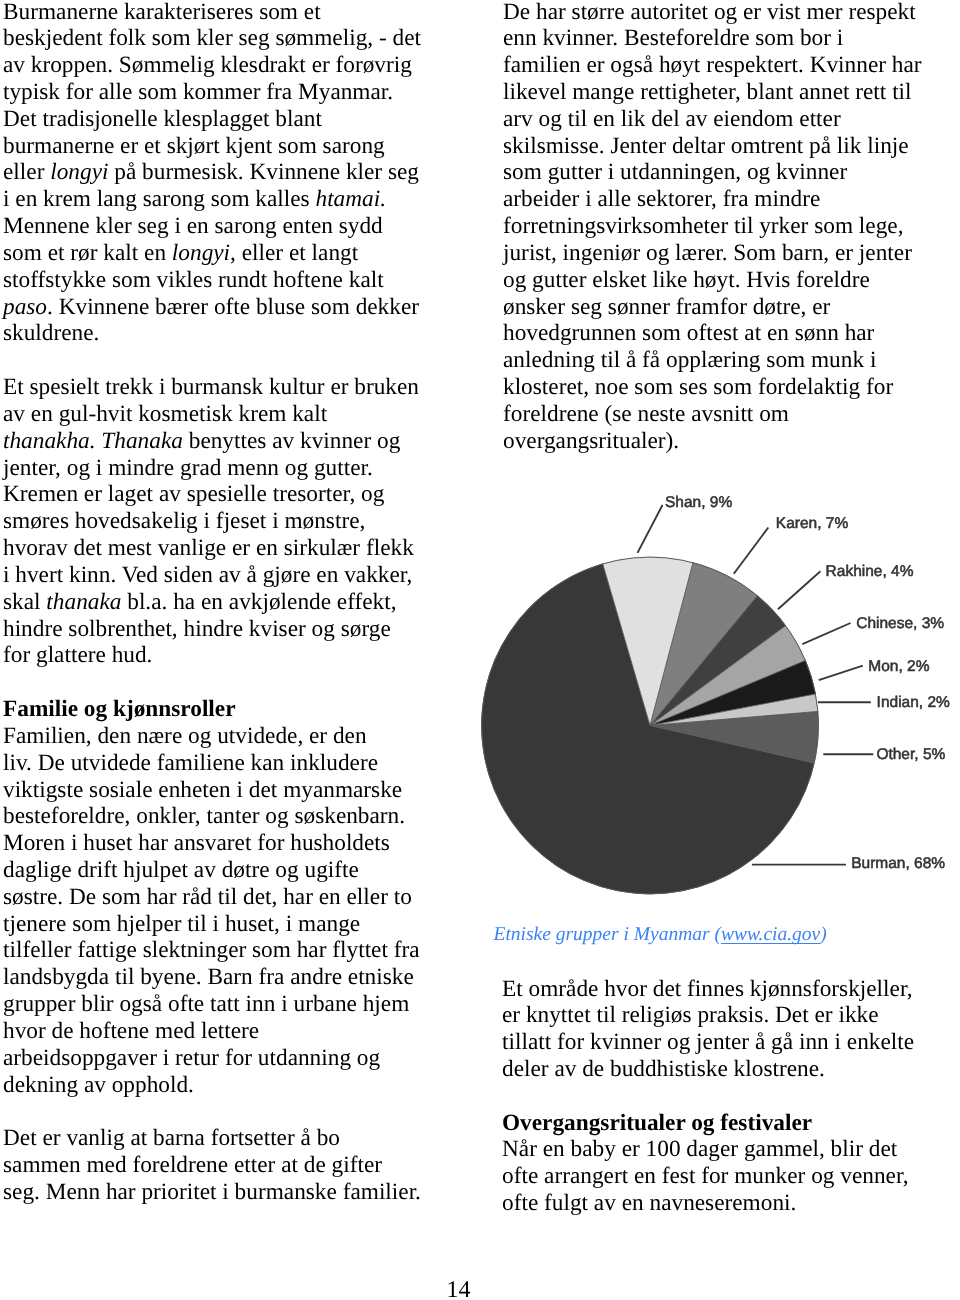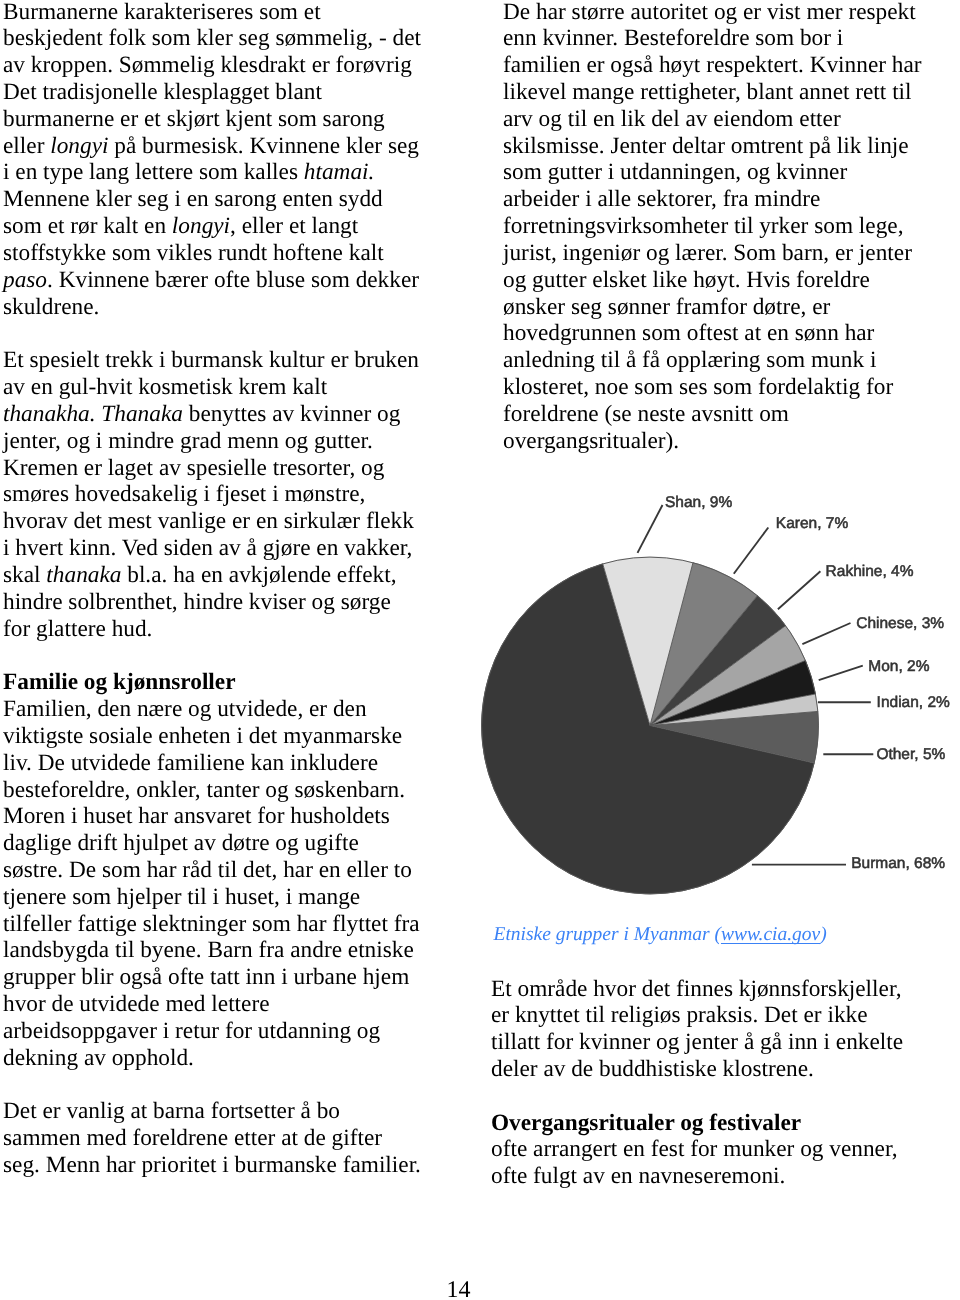--- a/index.html
+++ b/index.html
@@ -9,71 +9,72 @@
        font-family:"Liberation Serif",serif;color:#000;
        -webkit-font-smoothing:antialiased;}
   .page{position:relative;width:960px;height:1000px;background:#fff;transform:translateZ(0);}
   .col{position:absolute;}
   .ln{font-size:23.3px;line-height:26.84px;height:26.84px;white-space:pre;}
   .ln.blank{}
   .b{font-weight:bold;}
   .i{font-style:italic;text-align:center;}
   #leftcol{left:3px;top:-1.5px;width:460px;}
   #rightcol{left:491px;top:-1.5px;width:440px;margin-left:12px;}
-  #rightcol2{left:491px;top:975.5px;width:440px;}
+  #rightcol2{left:502px;top:975.5px;width:440px;}
   #figure-host{position:absolute;left:0;top:0;width:960px;height:1300px;pointer-events:none;}
   #figure{position:absolute;left:0;top:0;}
   .caption{position:absolute;left:493.5px;top:922.3px;font-size:19.5px;font-style:italic;line-height:26px;white-space:pre;}
   .caption .u{text-decoration:underline;text-underline-offset:2.5px;text-decoration-thickness:1.2px;text-decoration-skip-ink:none;}
   .pageno{position:absolute;left:0;top:1277px;width:917px;text-align:center;font-size:24px;line-height:26px;}
 </style>
 </head>
 <body>
 
 <div class="page">
 
   <div class="col" id="leftcol">
       <div class="ln"><span>Burmanerne karakteriseres som et</span></div>
       <div class="ln"><span>beskjedent folk som kler seg sømmelig, - det</span></div>
       <div class="ln"><span>av kroppen. Sømmelig klesdrakt er forøvrig</span></div>
+      <div class="ln"><span>typisk for alle som kommer fra Myanmar.</span></div>
       <div class="ln"><span>Det tradisjonelle klesplagget blant</span></div>
       <div class="ln"><span>burmanerne er et skjørt kjent som sarong</span></div>
       <div class="ln"><span>eller </span><span class="i">longyi</span><span> på burmesisk. Kvinnene kler seg</span></div>
-      <div class="ln"><span>i en type lang lettere som kalles </span><span class="i">htamai.</span></div>
+      <div class="ln"><span>i en krem lang sarong som kalles </span><span class="i">htamai.</span></div>
       <div class="ln"><span>Mennene kler seg i en sarong enten sydd</span></div>
       <div class="ln"><span>som et rør kalt en </span><span class="i">longyi</span><span>, eller et langt</span></div>
       <div class="ln"><span>stoffstykke som vikles rundt hoftene kalt</span></div>
       <div class="ln"><span class="i">paso</span><span>. Kvinnene bærer ofte bluse som dekker</span></div>
       <div class="ln"><span>skuldrene.</span></div>
       <div class="ln blank">&nbsp;</div>
       <div class="ln"><span>Et spesielt trekk i burmansk kultur er bruken</span></div>
       <div class="ln"><span>av en gul-hvit kosmetisk krem kalt</span></div>
       <div class="ln"><span class="i">thanakha. Thanaka</span><span> benyttes av kvinner og</span></div>
       <div class="ln"><span>jenter, og i mindre grad menn og gutter.</span></div>
       <div class="ln"><span>Kremen er laget av spesielle tresorter, og</span></div>
       <div class="ln"><span>smøres hovedsakelig i fjeset i mønstre,</span></div>
       <div class="ln"><span>hvorav det mest vanlige er en sirkulær flekk</span></div>
       <div class="ln"><span>i hvert kinn. Ved siden av å gjøre en vakker,</span></div>
       <div class="ln"><span>skal </span><span class="i">thanaka</span><span> bl.a. ha en avkjølende effekt,</span></div>
       <div class="ln"><span>hindre solbrenthet, hindre kviser og sørge</span></div>
       <div class="ln"><span>for glattere hud.</span></div>
       <div class="ln blank">&nbsp;</div>
       <div class="ln"><span class="b">Familie og kjønnsroller</span></div>
       <div class="ln"><span>Familien, den nære og utvidede, er den</span></div>
+      <div class="ln"><span>liv. De utvidede familiene kan inkludere</span></div>
       <div class="ln"><span>viktigste sosiale enheten i det myanmarske</span></div>
-      <div class="ln"><span>liv. De utvidede familiene kan inkludere</span></div>
       <div class="ln"><span>besteforeldre, onkler, tanter og søskenbarn.</span></div>
       <div class="ln"><span>Moren i huset har ansvaret for husholdets</span></div>
       <div class="ln"><span>daglige drift hjulpet av døtre og ugifte</span></div>
       <div class="ln"><span>søstre. De som har råd til det, har en eller to</span></div>
       <div class="ln"><span>tjenere som hjelper til i huset, i mange</span></div>
       <div class="ln"><span>tilfeller fattige slektninger som har flyttet fra</span></div>
       <div class="ln"><span>landsbygda til byene. Barn fra andre etniske</span></div>
       <div class="ln"><span>grupper blir også ofte tatt inn i urbane hjem</span></div>
-      <div class="ln"><span>hvor de utvidede med lettere</span></div>
+      <div class="ln"><span>hvor de hoftene med lettere</span></div>
       <div class="ln"><span>arbeidsoppgaver i retur for utdanning og</span></div>
       <div class="ln"><span>dekning av opphold.</span></div>
       <div class="ln blank">&nbsp;</div>
       <div class="ln"><span>Det er vanlig at barna fortsetter å bo</span></div>
       <div class="ln"><span>sammen med foreldrene etter at de gifter</span></div>
       <div class="ln"><span>seg. Menn har prioritet i burmanske familier.</span></div>
     </div>
   <div class="col" id="rightcol">
       <div class="ln"><span>De har større autoritet og er vist mer respekt</span></div>
       <div class="ln"><span>enn kvinner. Besteforeldre som bor i</span></div>
@@ -141,18 +142,19 @@
 
   <div class="caption" id="caption" style="color: #3b82f6;"><span>Etniske grupper i Myanmar (</span><span class="u">www.cia.gov</span><span>)</span></div>
 
   <div class="col" id="rightcol2">
       <div class="ln"><span>Et område hvor det finnes kjønnsforskjeller,</span></div>
       <div class="ln"><span>er knyttet til religiøs praksis. Det er ikke</span></div>
       <div class="ln"><span>tillatt for kvinner og jenter å gå inn i enkelte</span></div>
       <div class="ln"><span>deler av de buddhistiske klostrene.</span></div>
       <div class="ln blank">&nbsp;</div>
       <div class="ln"><span class="b">Overgangsritualer og festivaler</span></div>
+      <div class="ln"><span>Når en baby er 100 dager gammel, blir det</span></div>
       <div class="ln"><span>ofte arrangert en fest for munker og venner,</span></div>
       <div class="ln"><span>ofte fulgt av en navneseremoni.</span></div>
     </div>
 
   <div class="pageno">14</div>
 </div>
 
 </body></html>

